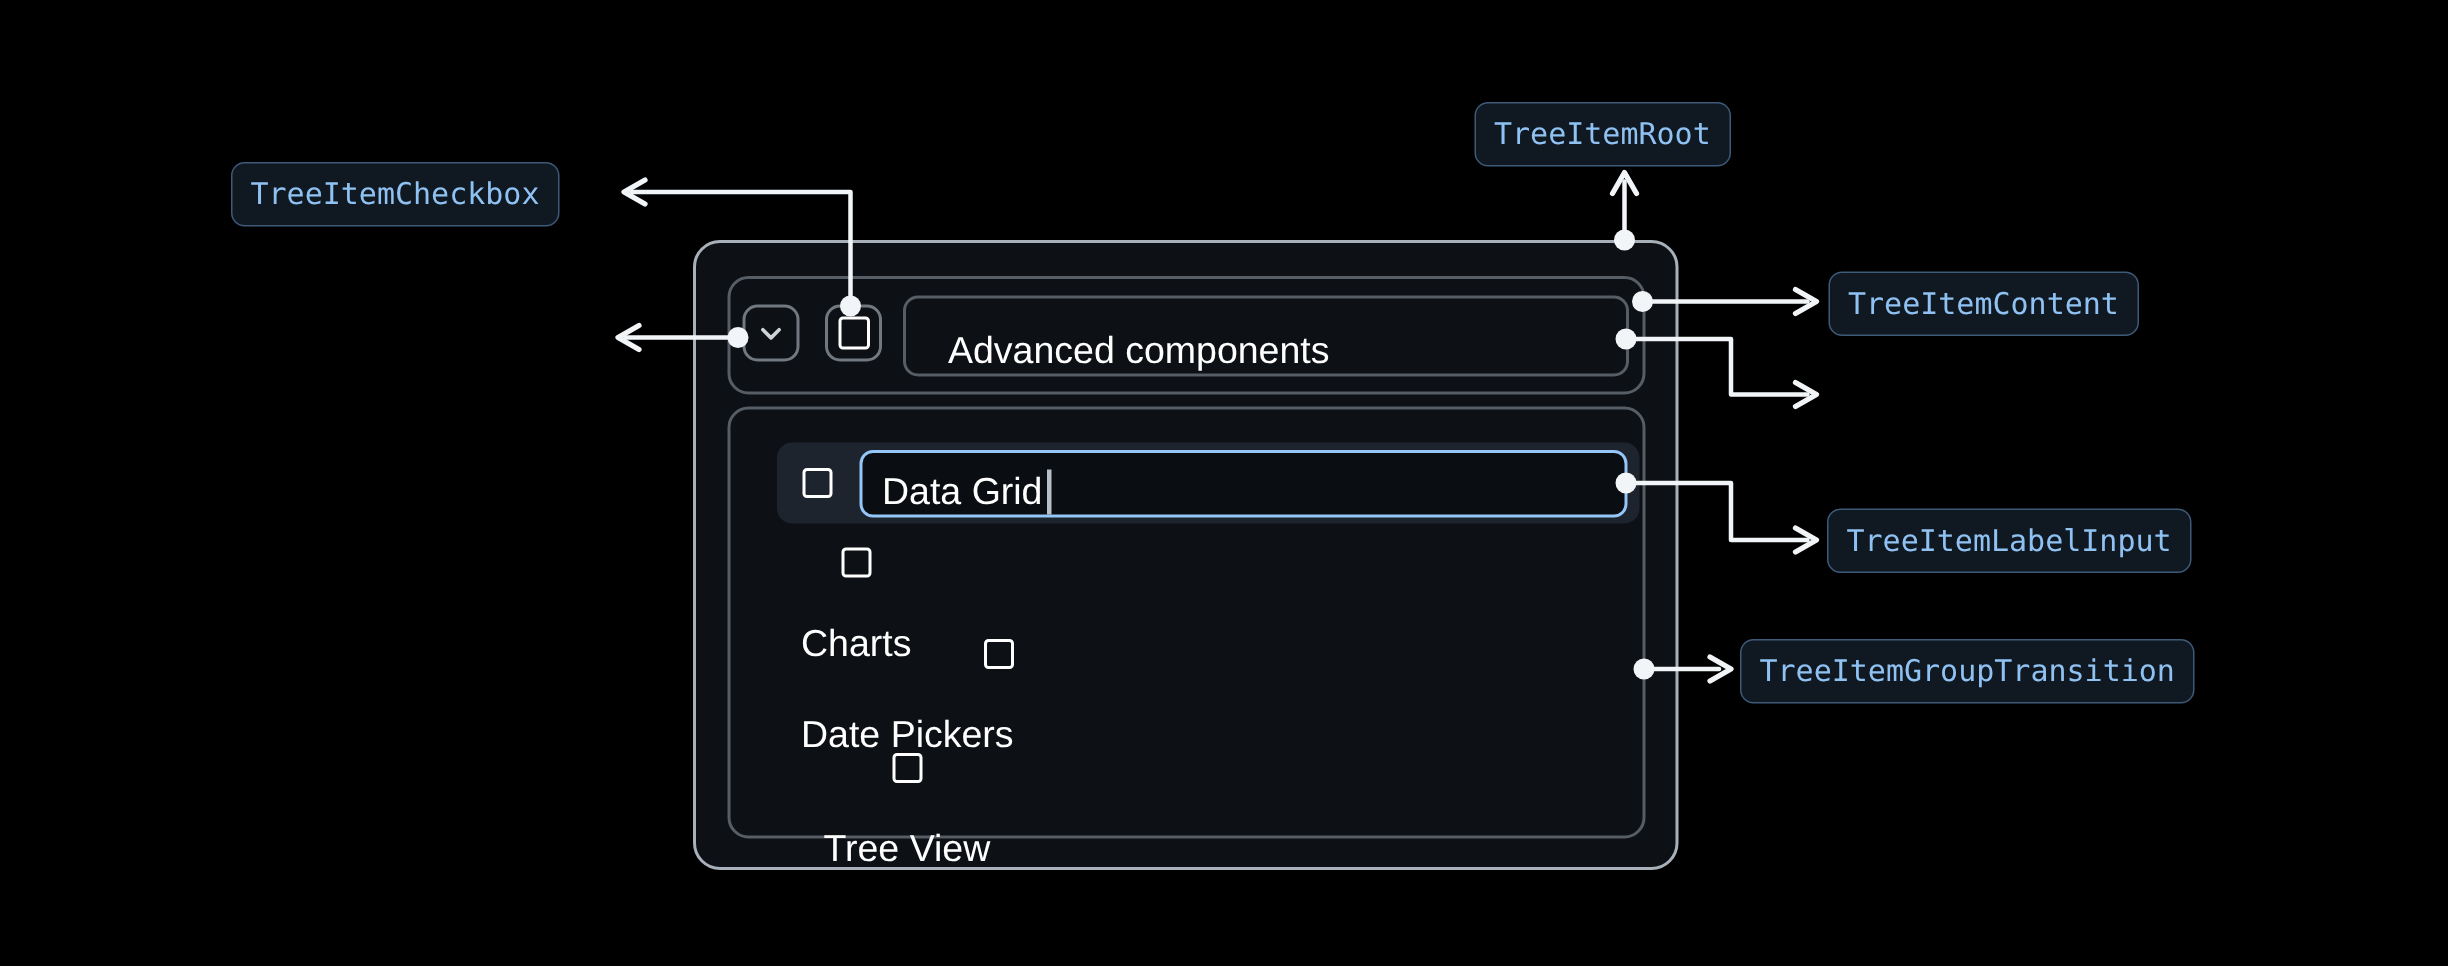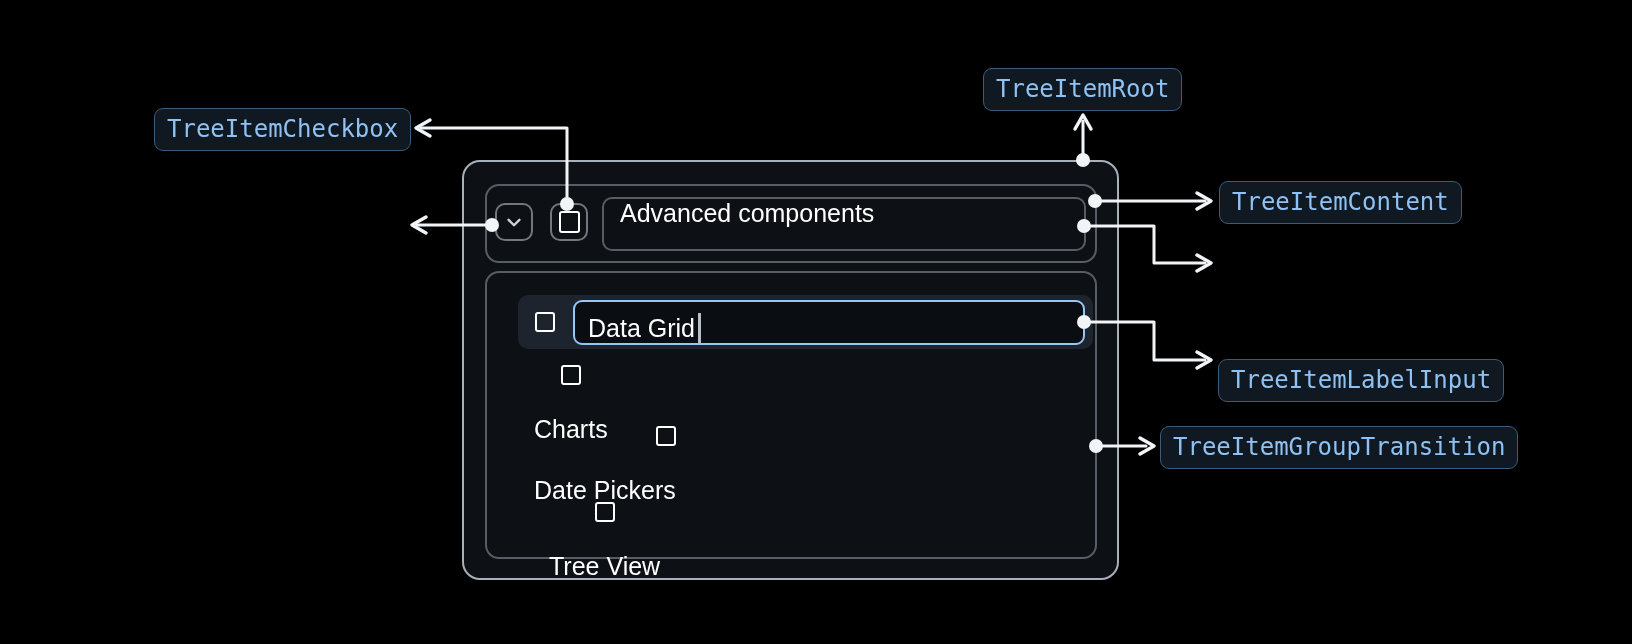--- a/index.html
+++ b/index.html
@@ -18,21 +18,21 @@
             background:var(--root-bg);border:2px solid var(--root-border);border-radius:18px;box-sizing:border-box;}
   .content-box{position:absolute;left:485px;top:184px;width:612px;height:79px;
             border:2px solid var(--box-border);border-radius:14px;box-sizing:border-box;}
   .icon-btn{position:absolute;width:38px;height:38px;border:2px solid var(--button-border);
             border-radius:10px;box-sizing:border-box;display:flex;align-items:center;justify-content:center;background:transparent;padding:0;}
   .chevron-btn{left:495px;top:203px;}
   .checkbox-btn{left:550px;top:203px;}
   .cb-inner{width:21px;height:22px;border:2.5px solid var(--text);border-radius:3px;box-sizing:border-box;}
   .label-box{position:absolute;left:602px;top:197px;width:484px;height:54px;
             border:2px solid var(--box-border);border-radius:10px;box-sizing:border-box;
-            display:flex;align-items:flex-start;padding-left:16px;color:var(--text);font-size:25px;}
+            display:flex;align-items:flex-end;padding-left:28px;color:var(--text);font-size:25px;}
   .group-box{position:absolute;left:485px;top:271px;width:612px;height:288px;
             border:2px solid var(--box-border);border-radius:14px;box-sizing:border-box;}
 
   .editing-row{position:absolute;left:518px;top:295px;width:575px;height:54px;
             background:var(--row-highlight);border-radius:10px;display:flex;align-items:center;
             padding-left:17px;box-sizing:border-box;gap:18px;}
   .cb{width:20px;height:20px;border:2.5px solid var(--text);border-radius:3px;box-sizing:border-box;flex:none;background:transparent;padding:0;}
   .label-input{width:512px;height:45px;background:var(--input-bg);border:2px solid var(--input-border);
             border-radius:9px;box-sizing:border-box;display:flex;align-items:flex-end;padding-left:13px;
             color:var(--text);font-size:25px;}
@@ -40,27 +40,27 @@
 
   .tree-row{position:absolute;left:534px;height:40px;display:flex;align-items:center;gap:30px;
             color:var(--text);font-size:25px;flex-direction:column;}
   .row-charts{top:365px;}
   .row-datepickers{top:426px;align-items:flex-end;}
   .row-treeview{top:502px;padding-left:15px;}
 
   
   .badge{position:absolute;background:var(--badge-bg);border:1.5px solid var(--badge-border);
          border-radius:9px;color:var(--badge-text);font-family:"DejaVu Sans Mono", monospace;
-         font-size:24px;line-height:29px;padding:6px 12px;white-space:nowrap;box-sizing:border-box;}
+         font-size:20px;line-height:29px;padding:6px 12px;white-space:nowrap;box-sizing:border-box;}
   .b-checkbox{left:154px;top:108px;}
   .b-iconcontainer{left:81px;top:205px;}
   .b-root{left:983px;top:68px;}
   .b-content{left:1219px;top:181px;}
   .b-label{left:1218px;top:242px;}
-  .b-labelinput{left:1218px;top:339px;margin-top:20px;}
+  .b-labelinput{left:1218px;top:339px;}
   .b-grouptransition{left:1160px;top:426px;}
 
   
   .overlay{position:absolute;left:0;top:0;width:1632px;height:644px;pointer-events:none;z-index:5;}
   .overlay path{fill:none;stroke:var(--connector);stroke-width:3;stroke-linecap:round;stroke-linejoin:round;}
   .overlay path.head{stroke-width:3.5;}
   .overlay circle{fill:var(--connector);stroke:none;}
 </style>
 </head>
 <body>

